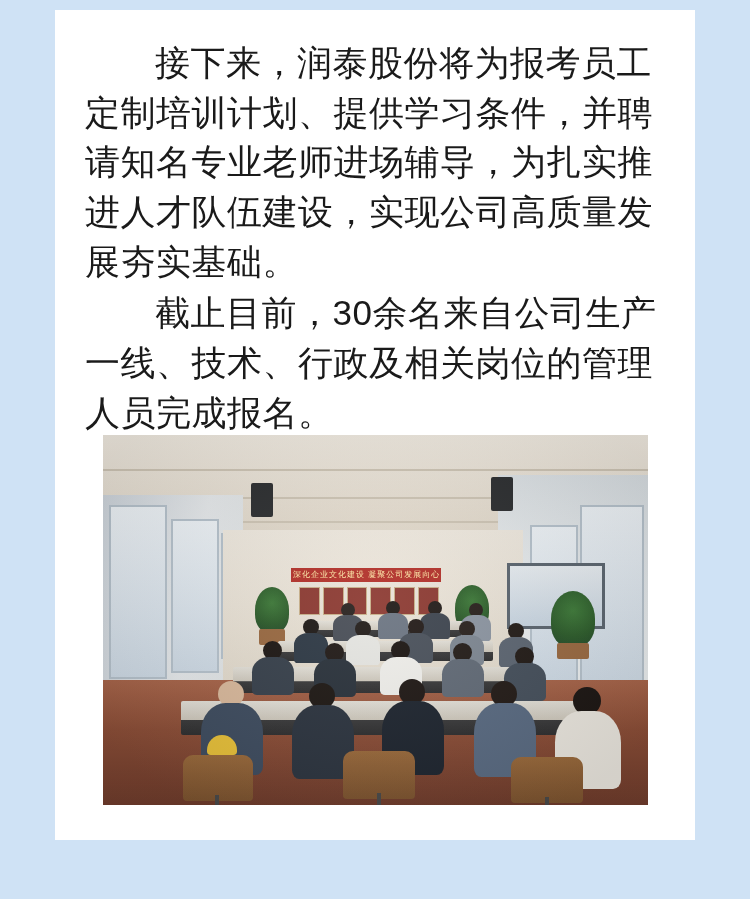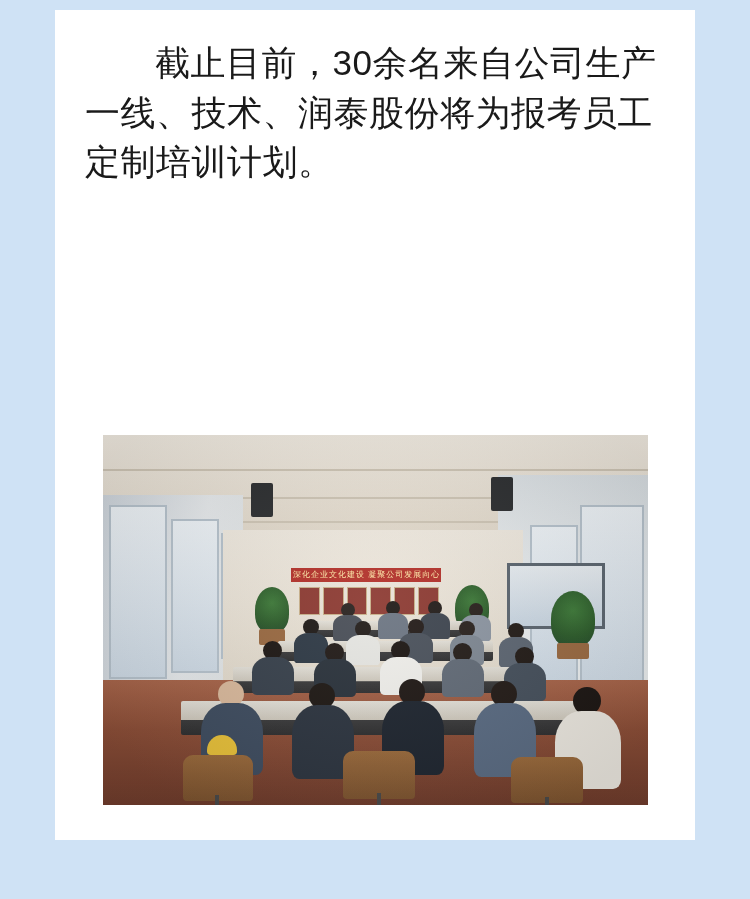--- a/index.html
+++ b/index.html
@@ -139,21 +139,22 @@
     pointer-events: none;
   }
 </style>
 </head>
 <body>
 
 <div class="page">
   <div class="card">
 
     <div class="article-body">
-      <p class="para">截止目前，30余名来自公司生产一线、技术、润泰股份将为报考员工定制培训计划。</p>
+      <p class="para">接下来，润泰股份将为报考员工定制培训计划、提供学习条件，并聘请知名专业老师进场辅导，为扎实推进人才队伍建设，实现公司高质量发展夯实基础。</p>
+      <p class="para">截止目前，30余名来自公司生产一线、技术、行政及相关岗位的管理人员完成报名。</p>
     </div>
 
     <div class="photo-wrap">
       <div class="photo">
 
         <div class="ph-ceiling"></div>
         <div class="ph-ceil-line" style="left:0;top:34px;width:545px;"></div>
         <div class="ph-ceil-line" style="left:60px;top:62px;width:430px;"></div>
         <div class="ph-ceil-line" style="left:110px;top:86px;width:330px;"></div>
 

